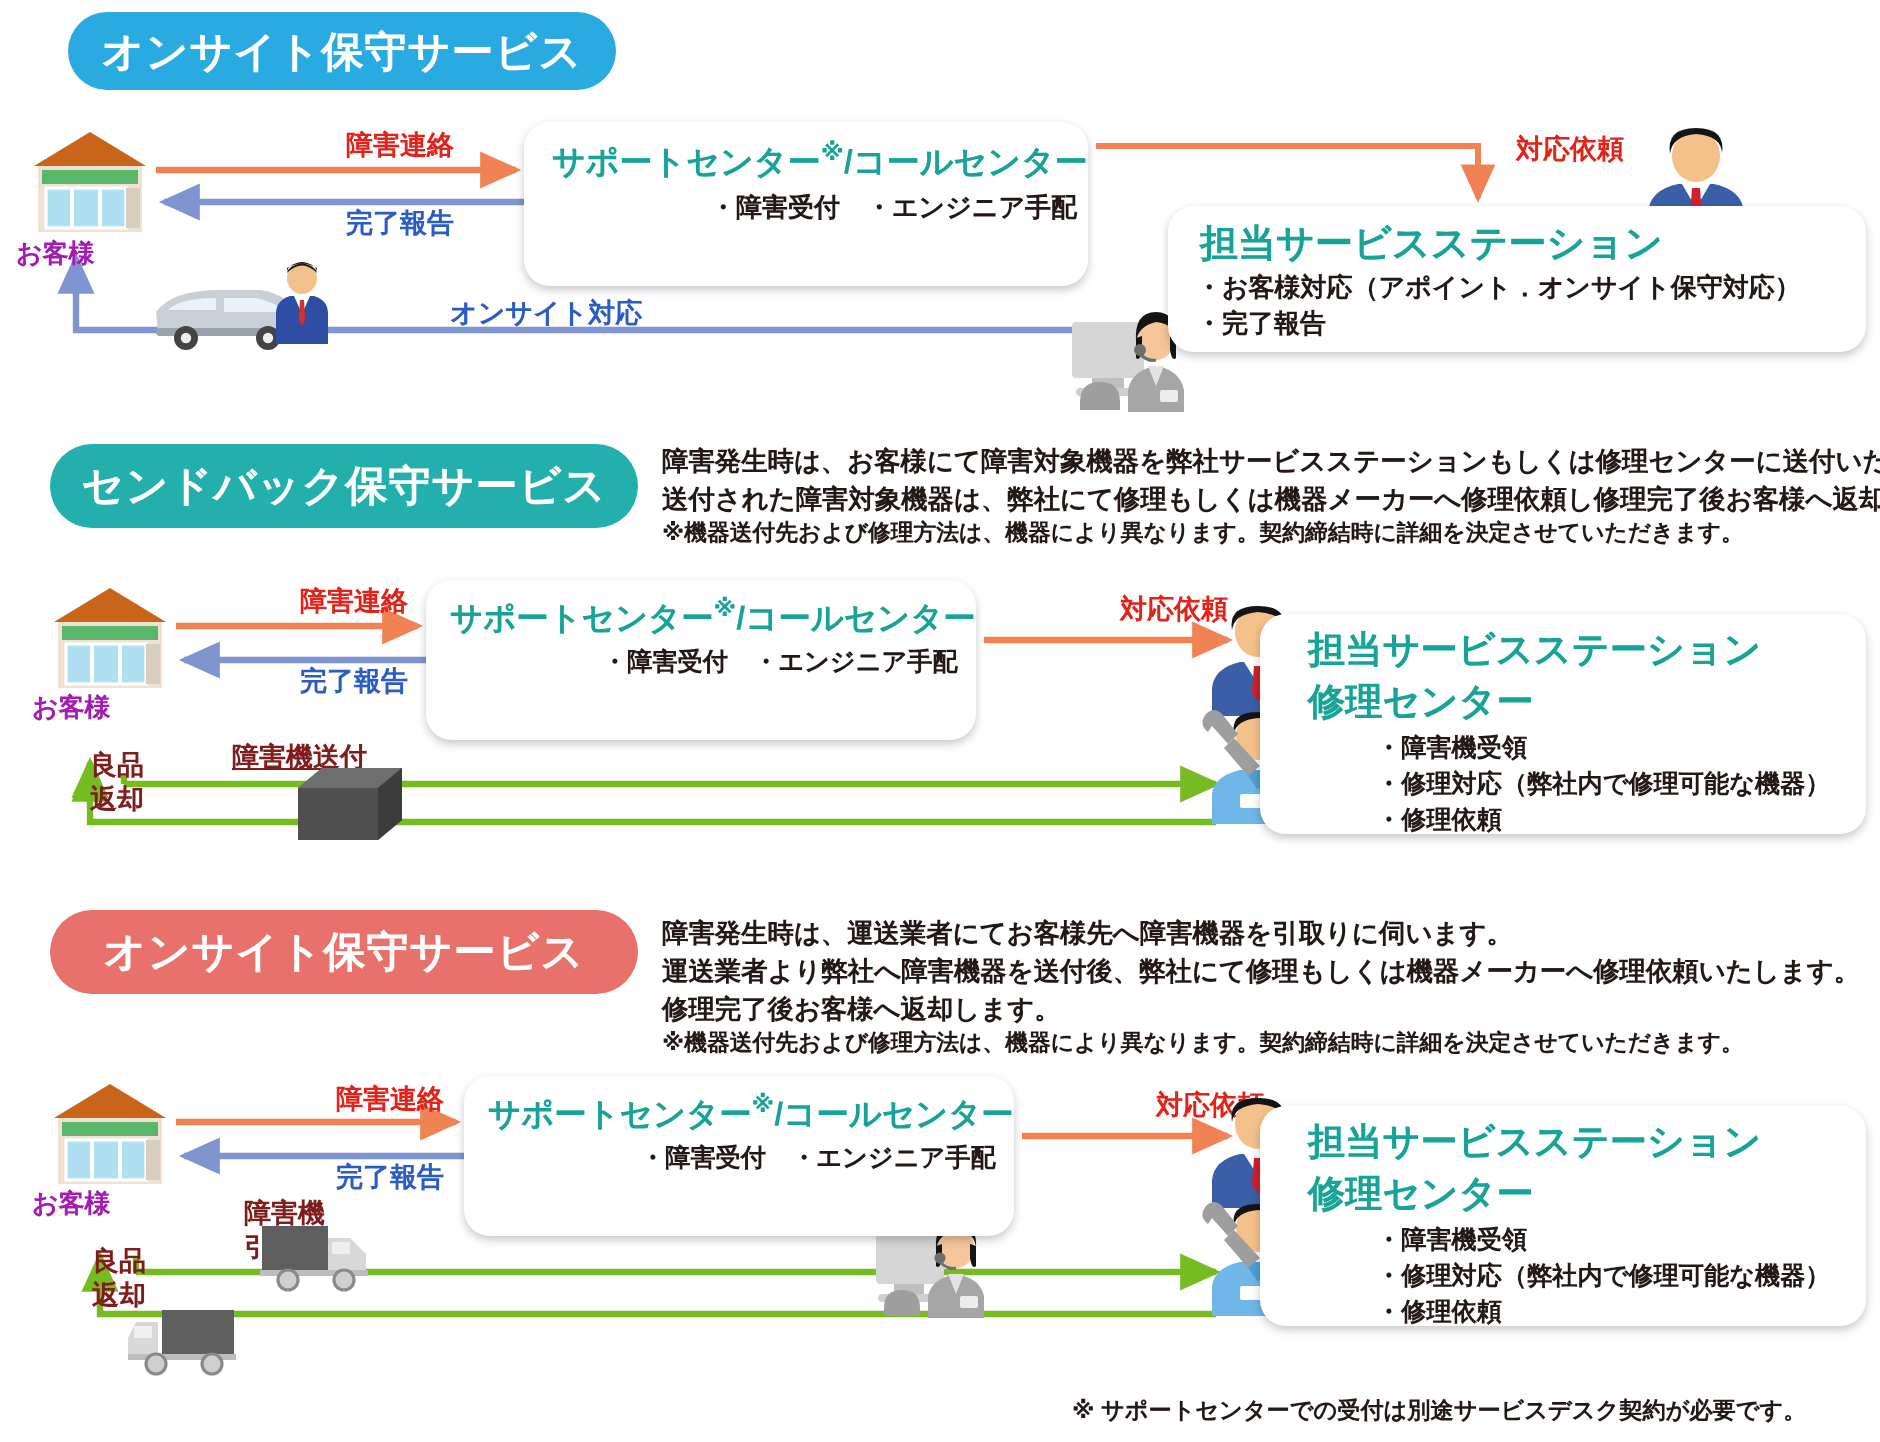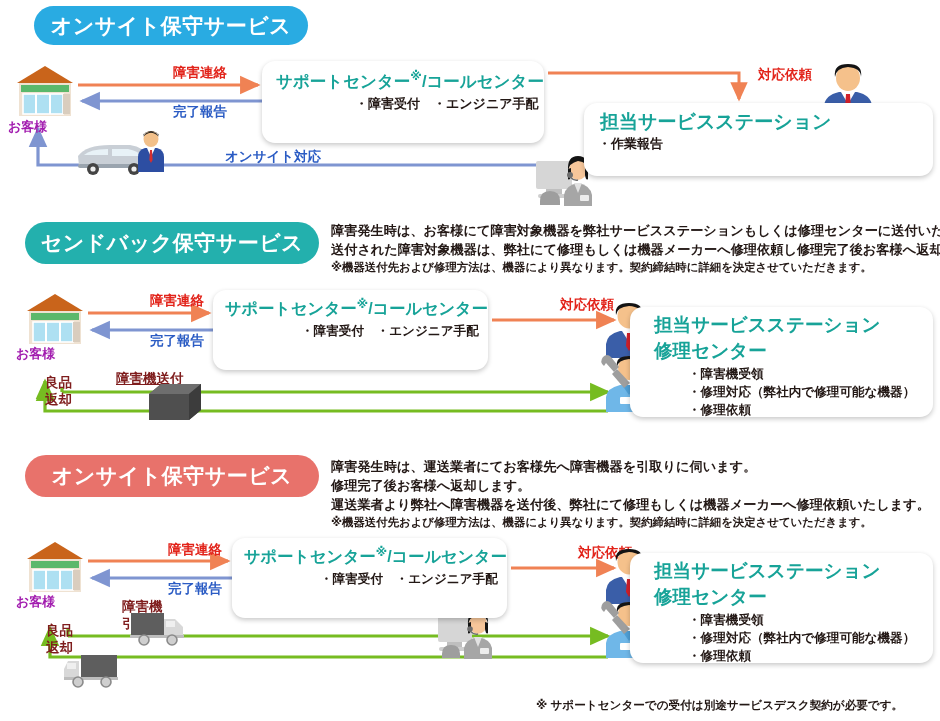--- a/index.html
+++ b/index.html
@@ -267,21 +267,22 @@
       <path d="M15,15 Q13,2 28,2 Q43,2 41,15 Q41,6 28,5 Q16,6 15,15Z" fill="#141414"></path>
       <path d="M4,60 L4,44 Q5,33 19,30 L37,30 Q51,33 52,44 L52,60 Z" fill="#3A5EA8"></path>
       <path d="M21,30 L28,42 L35,30 Z" fill="#ffffff"></path>
       <path d="M26,32 L30,32 L31,46 L28,51 L25,46 Z" fill="#D0202A"></path>
     </svg>
   </div>
 
   <div class="card" id="ss1">
     <div class="card-title">担当サービスステーション</div>
     <div class="card-lines">
-      <div>・作業報告</div>
+      <div>・お客様対応（アポイント．オンサイト保守対応）</div>
+      <div>・完了報告</div>
     </div>
   </div>
 </div>
 
 <div class="section" id="sec2"></div>
 
 <div class="pill p2">センドバック保守サービス</div>
 
 <div class="desc" id="desc2">
   <div>障害発生時は、お客様にて障害対象機器を弊社サービスステーションもしくは修理センターに送付いただきます。</div>
@@ -369,22 +370,22 @@
     <div>・修理依頼</div>
   </div>
 </div>
 
 <div class="section" id="sec3"></div>
 
 <div class="pill p3">オンサイト保守サービス</div>
 
 <div class="desc" id="desc3">
   <div>障害発生時は、運送業者にてお客様先へ障害機器を引取りに伺います。</div>
+  <div>運送業者より弊社へ障害機器を送付後、弊社にて修理もしくは機器メーカーへ修理依頼いたします。</div>
   <div>修理完了後お客様へ返却します。</div>
-  <div>運送業者より弊社へ障害機器を送付後、弊社にて修理もしくは機器メーカーへ修理依頼いたします。</div>
   <span class="small">※機器送付先および修理方法は、機器により異なります。契約締結時に詳細を決定させていただきます。</span>
 </div>
 
 <div class="icon shop3">
   <svg viewBox="0 0 62 56" width="62" height="56">
     <path d="M31,2 L59,19 L3,19 Z" fill="#C9641B"></path>
     <rect x="5" y="19" width="52" height="33" fill="#EFE2D2"></rect>
     <rect x="7" y="21" width="48" height="7" fill="#5BB86B"></rect>
     <rect x="9" y="30" width="40" height="20" fill="#AEE0F2"></rect>
     <rect x="9" y="30" width="40" height="20" fill="none" stroke="#ffffff" stroke-width="1.6"></rect>

